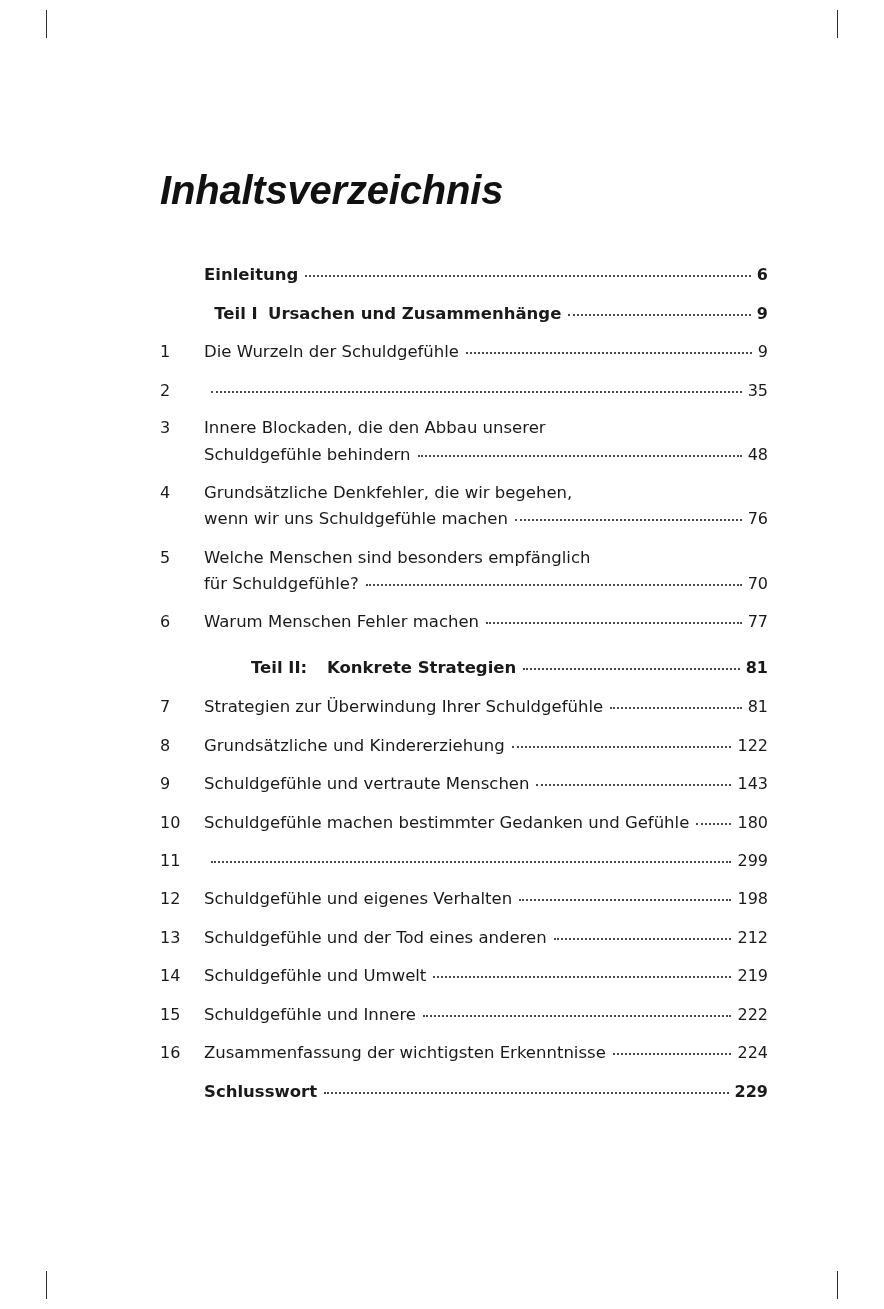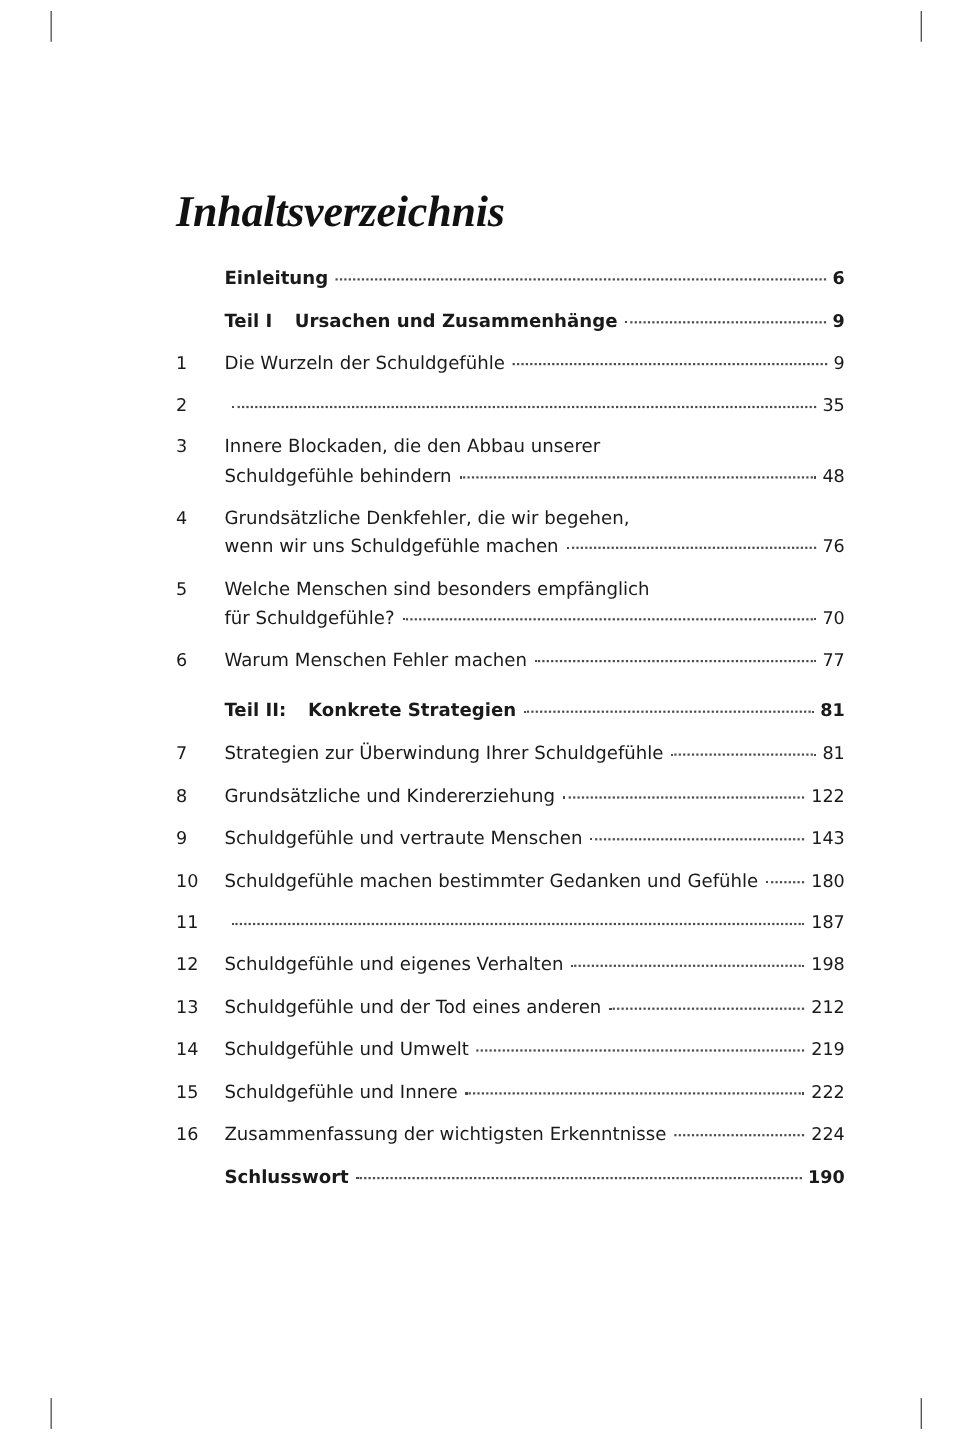--- a/index.html
+++ b/index.html
@@ -29,35 +29,35 @@
   
   .page {
     position: absolute;
     left: 160px;
     top: 0;
     width: 608px;
     height: 1309px;
   }
 
   .toc-title {
-    font-family: Liberation Serif, serif;
+    font-family: Liberation Sans, sans-serif;
     font-style: italic;
     font-weight: 700;
     font-size: 40px;
     letter-spacing: -0.2px;
     color: #111111;
     margin: 0;
     position: absolute;
     top: 168px;
     left: 0;
   }
 
   .toc {
     position: absolute;
-    top: 240px;
+    top: 262px;
     left: 0;
     width: 608px;
   }
 
   .row {
     display: flex;
     align-items: flex-start;
     margin-bottom: 12.5px;
     font-size: 16.5px;
     line-height: 1.58;
@@ -104,22 +104,22 @@
   .bold .txt, .bold .pg { font-weight: 700; }
 
   
   .row.part-inner { margin-left: 44px; }
 
   .part-tag {
     display: inline-block;
     font-weight: 700;
     white-space: pre;
   }
-  .part-tag.w1 { min-width: 64px; }
-  .part-tag.w2 { min-width: 76px; }
+  .part-tag.w1 { min-width: 64px; text-align: center; }
+  .part-tag.w2 { min-width: 76px; margin-left: 47px; }
 
   .spacer-top { margin-top: 20px; }
 </style>
 </head>
 <body>
 
 <div class="crop crop-tl-v"></div>
 <div class="crop crop-tr-v"></div>
 <div class="crop crop-bl-v"></div>
 <div class="crop crop-br-v"></div>
@@ -264,21 +264,21 @@
             <span class="leader"></span>
             <span class="pg">180</span>
           </div>
         </div>
       </div>
       <div class="row">
         <div class="num">11</div>
         <div class="label-wrap">
           <div class="line">
             <span class="leader"></span>
-            <span class="pg">187</span>
+            <span class="pg">299</span>
           </div>
         </div>
       </div>
       <div class="row">
         <div class="num">12</div>
         <div class="label-wrap">
           <div class="line">
             <span class="txt">Schuldgefühle und eigenes Verhalten</span>
             <span class="leader"></span>
             <span class="pg">198</span>
@@ -324,18 +324,18 @@
             <span class="pg">224</span>
           </div>
         </div>
       </div>
       <div class="row bold">
         <div class="num"></div>
         <div class="label-wrap">
           <div class="line">
             <span class="txt">Schlusswort</span>
             <span class="leader"></span>
-            <span class="pg">190</span>
+            <span class="pg">229</span>
           </div>
         </div>
       </div>
     </div>
 </div>
 
 </body></html>

